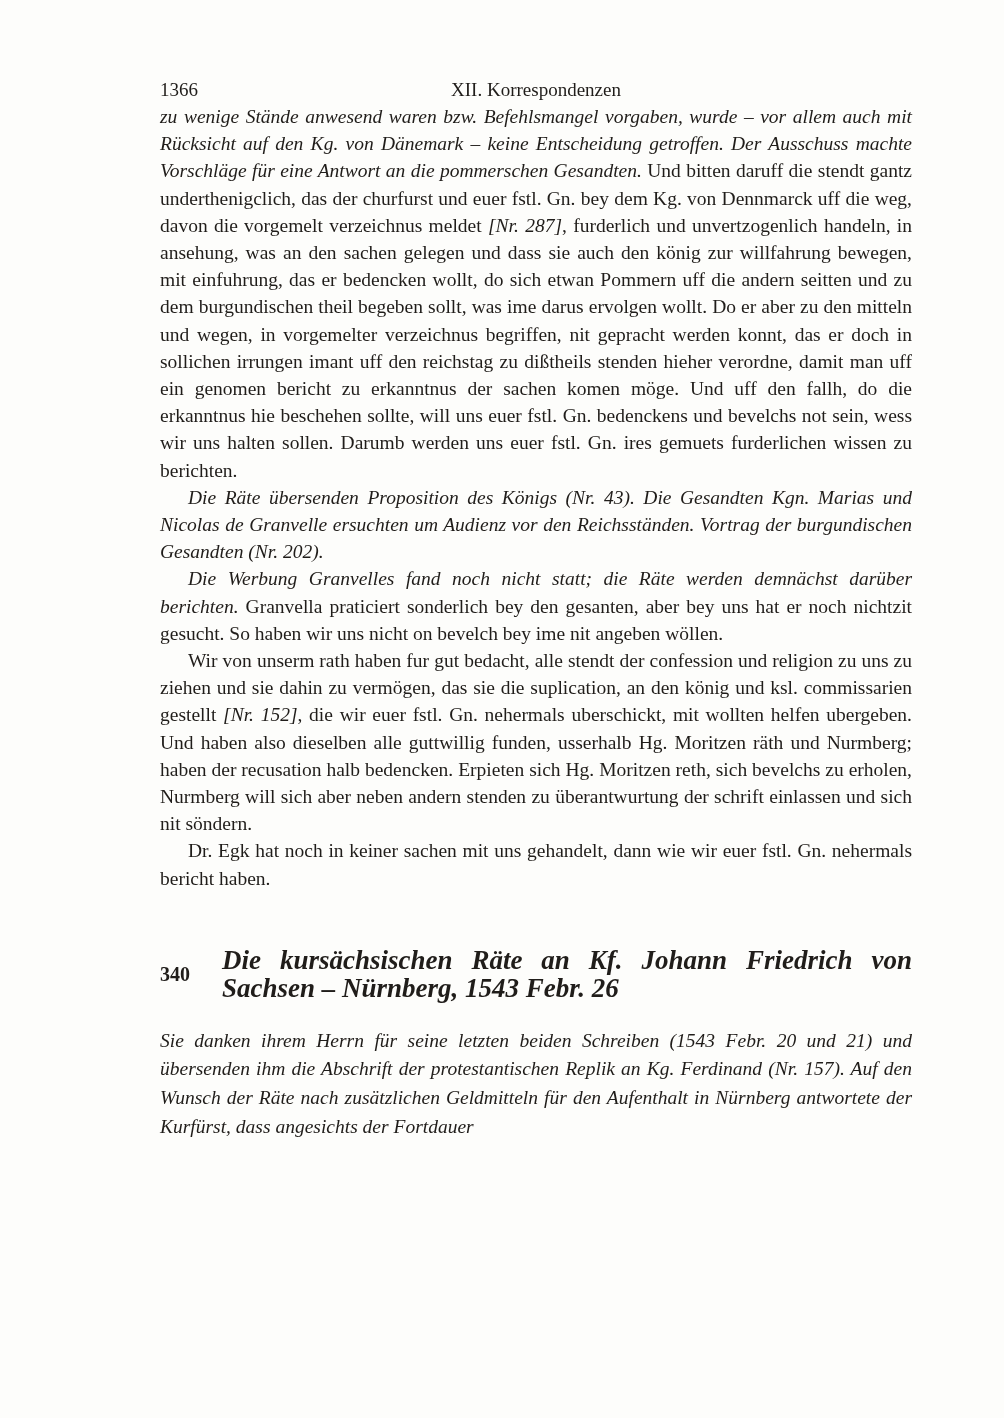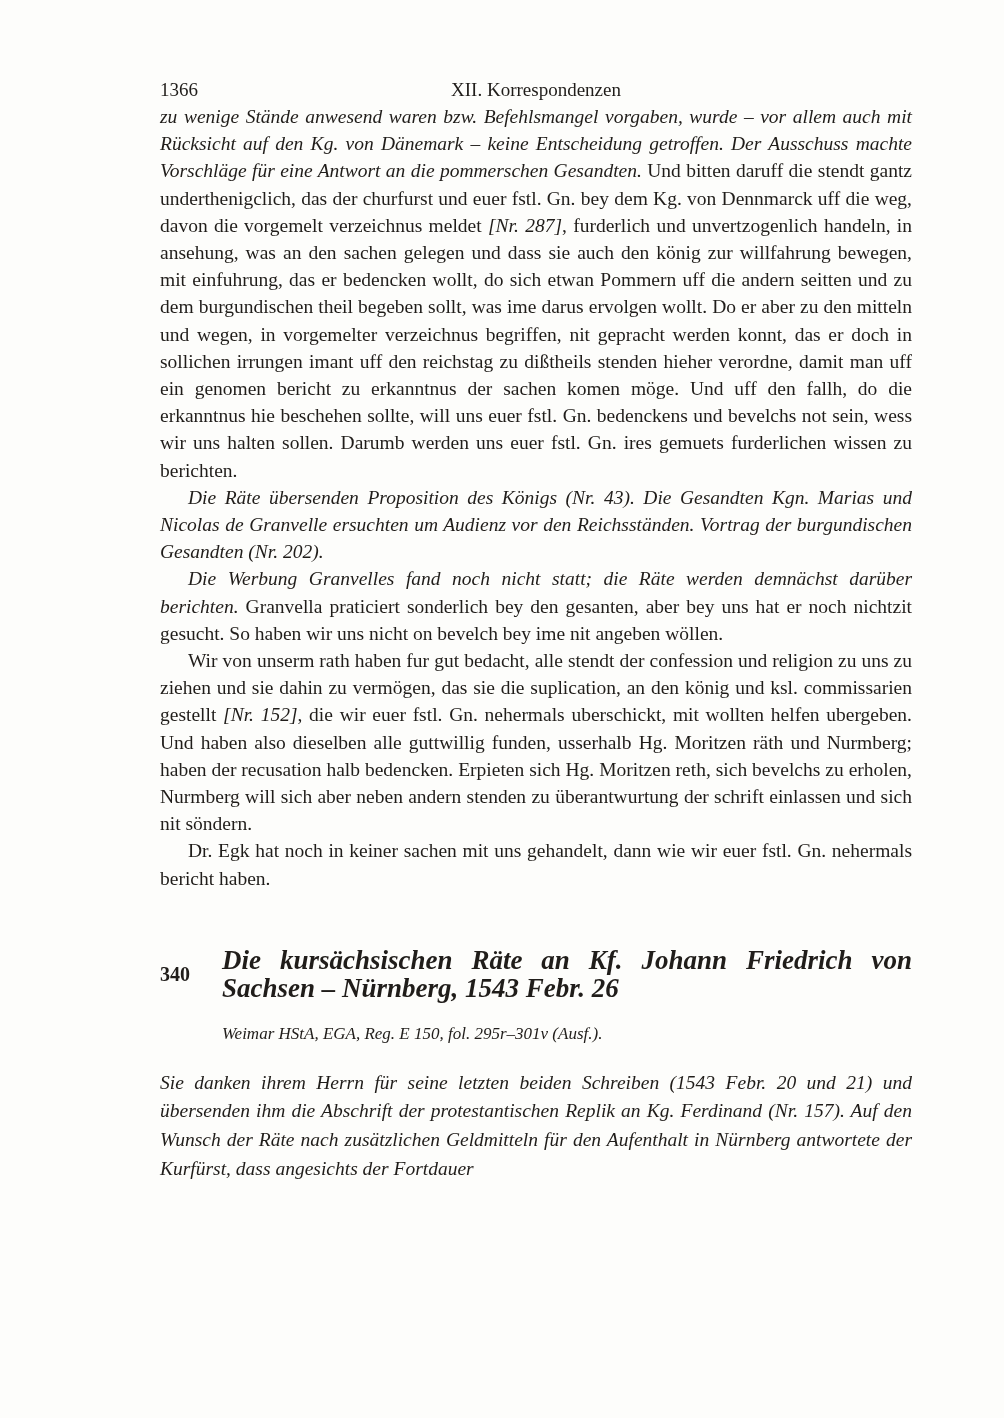--- a/index.html
+++ b/index.html
@@ -108,18 +108,17 @@
       <p class="para indent"><span class="it">Die Werbung Granvelles fand noch nicht statt; die Räte werden demnächst darüber berichten. </span><span>Granvella praticiert sonderlich bey den gesanten, aber bey uns hat er noch nichtzit gesucht. So haben wir uns nicht on bevelch bey ime nit angeben wöllen.</span></p>
       <p class="para indent"><span>Wir von unserm rath haben fur gut bedacht, alle stendt der confession und religion zu uns zu ziehen und sie dahin zu vermögen, das sie die suplication, an den könig und ksl. commissarien gestellt </span><span class="it">[Nr. 152]</span><span>, die wir euer fstl. Gn. nehermals uberschickt, mit wollten helfen ubergeben. Und haben also dieselben alle guttwillig funden, usserhalb Hg. Moritzen räth und Nurmberg; haben der recusation halb bedencken. Erpieten sich Hg. Moritzen reth, sich bevelchs zu erholen, Nurmberg will sich aber neben andern stenden zu überantwurtung der schrift einlassen und sich nit söndern.</span></p>
       <p class="para indent"><span>Dr. Egk hat noch in keiner sachen mit uns gehandelt, dann wie wir euer fstl. Gn. nehermals bericht haben.</span></p>
     </section>
 
     <section class="entry">
       <div class="entry-heading">
         <span class="entry-number">340</span>
         <h2 class="entry-title">Die kursächsischen Räte an Kf. Johann Friedrich von Sachsen – Nürnberg, 1543 Febr. 26</h2>
       </div>
-      <p class="entry-archive">Weimar HStA, EGA, Reg. E 150, fol. 295r–301v (Ausf.).</p>
       <p class="entry-summary">Sie danken ihrem Herrn für seine letzten beiden Schreiben (1543 Febr. 20 und 21) und übersenden ihm die Abschrift der protestantischen Replik an Kg. Ferdinand (Nr. 157). Auf den Wunsch der Räte nach zusätzlichen Geldmitteln für den Aufenthalt in Nürnberg antwortete der Kurfürst, dass angesichts der Fortdauer</p>
     </section>
 
   </div>
 </div>
 
 </body></html>

